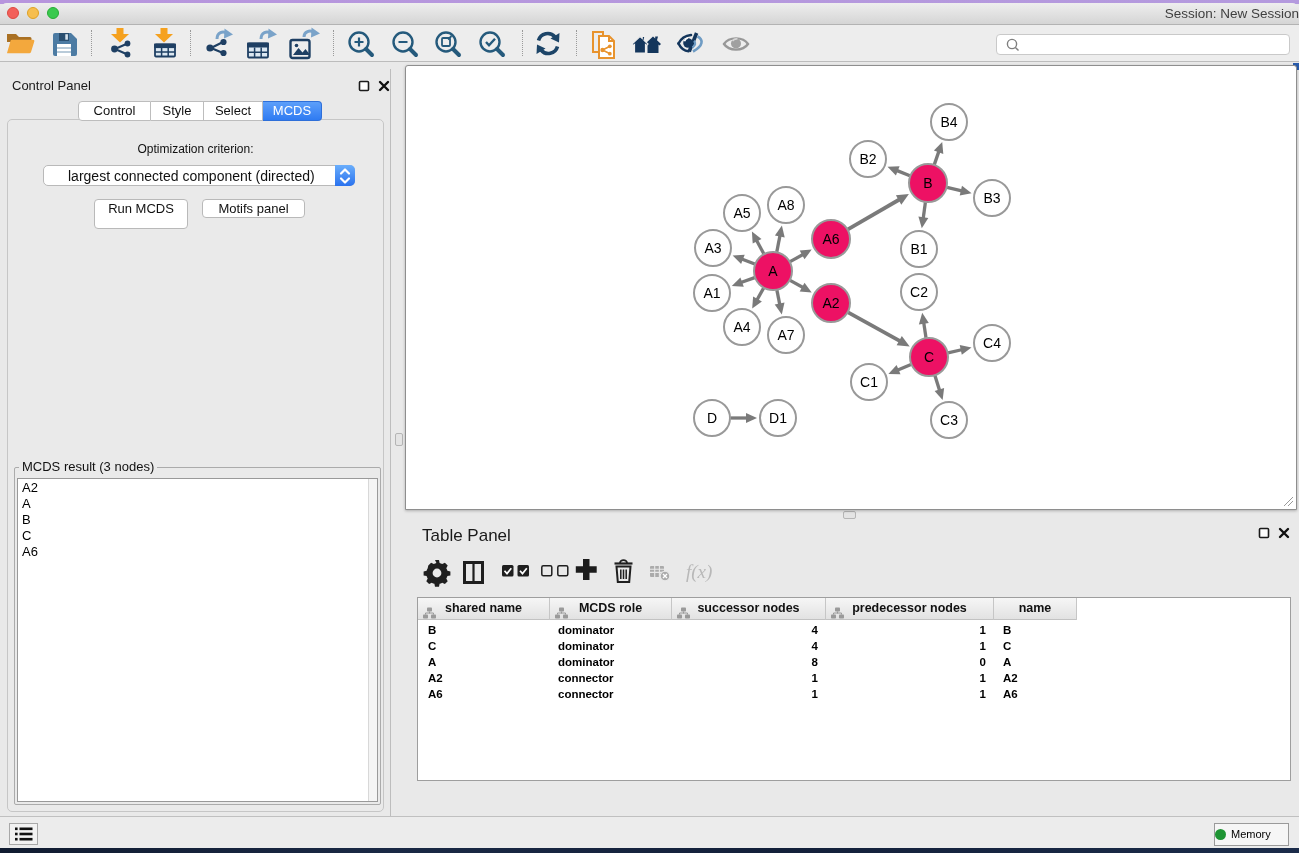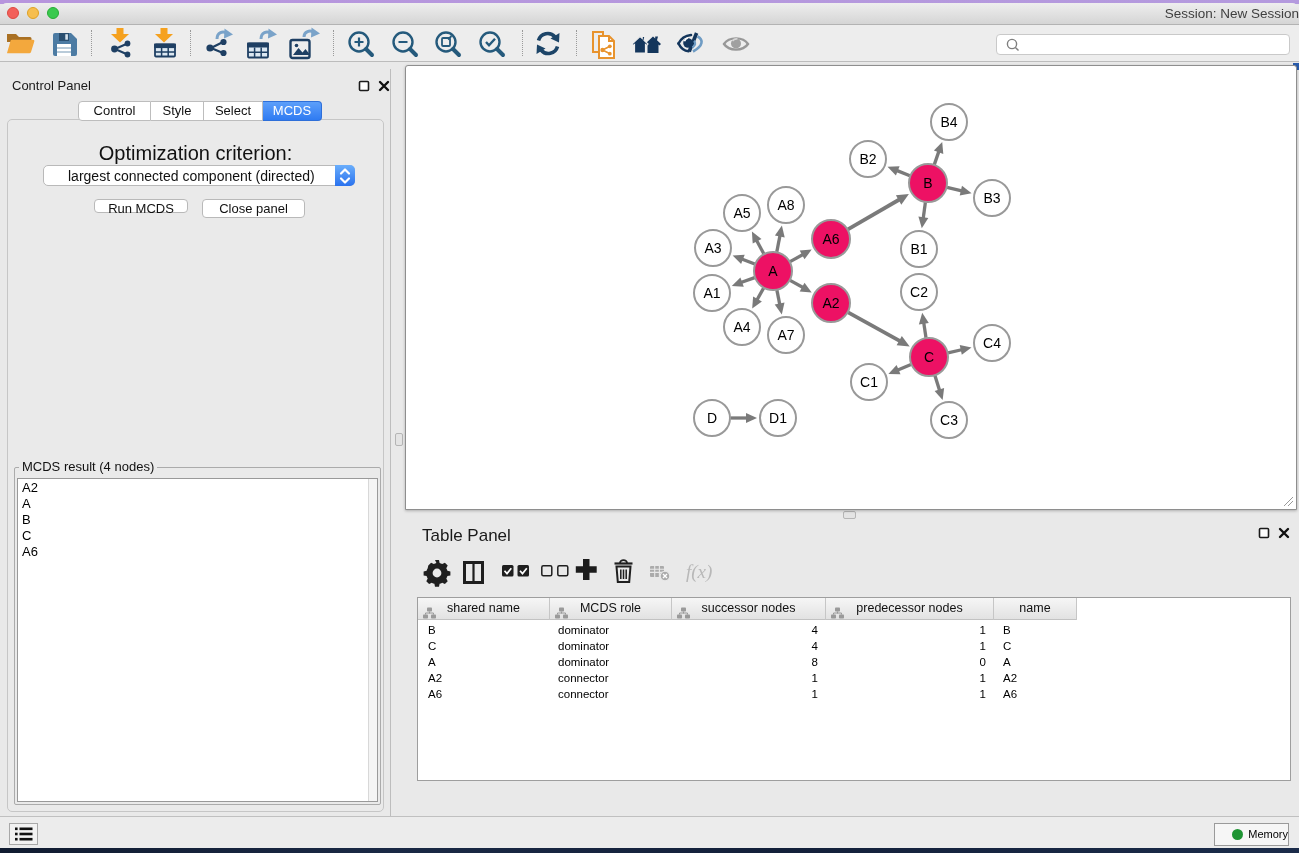--- a/index.html
+++ b/index.html
@@ -17,45 +17,45 @@
 #cpanel{left:0;top:60px;width:391px;height:756px;background:#e9e9e9;border-right:1px solid #bdbdbd;margin-top:6px;}
 #cpanel .hdr{left:12px;top:9px;font-size:13px;color:#1a1a1a;}
 .winbtn{top:11px;}
 .tabs{font-size:13px;color:#111;}
 .tab{display:inline-block;vertical-align:top;background:#ffffff;border:1px solid #bdbdbd;border-left:none;line-height:18px;height:20px;text-align:center;}
 .tab.first{border-left:1px solid #bdbdbd;border-radius:4px 0 0 4px;}
 .tab.last{border-radius:0 4px 4px 0;}
 .tab.sel{background:linear-gradient(#5d9ffa,#2f7bf2);color:#fff;border-color:#2e6fd9;}
 #cptabs{left:78px;top:32px;}
 #cpcontent{left:7px;top:50px;width:377px;height:693px;border:1px solid #c6c6c6;border-radius:5px;background:#eaeaea;}
-#optlabel{left:0;top:73px;width:391px;text-align:center;font-size:20px;color:#111;}
+#optlabel{left:0;top:73px;width:391px;text-align:center;font-size:12px;color:#111;}
 #dropdown{left:43px;top:96px;width:312px;height:21px;background:#fff;border:1px solid #b9b9b9;border-radius:5px;font-size:14px;color:#111;line-height:20px;padding-left:24px;}
 #dd-step{right:-1px;top:-1px;width:20px;height:21px;border-radius:0 5px 5px 0;background:linear-gradient(#6aaefc,#2a72ee);}
 .btn{background:#ffffff;border:1px solid #b9b9b9;border-radius:4px;font-size:13px;color:#111;text-align:center;}
-#btn-run{left:94px;top:130px;width:94px;height:14px;line-height:17px;}
+#btn-run{left:94px;top:130px;width:94px;height:30px;line-height:17px;}
 #btn-close{left:202px;top:130px;width:103px;height:19px;line-height:17px;}
 #mcdsbox{left:14px;top:398px;width:367px;height:338px;border:1px solid #ababab;border-radius:2px;}
 #mcdslabel{left:19px;top:390px;background:#eaeaea;padding:0 3px;font-size:13px;color:#111;}
 #mcdslist{left:17px;top:409px;width:361px;height:324px;background:#fff;border:1px solid #999;font-size:13px;color:#000;}
 #mcdslist .item{padding:2px 0 1px 4px;height:16px;line-height:14px;}
 #mcdssb{right:0;top:0;width:9px;height:100%;background:#f4f4f4;border-left:1px solid #d8d8d8;}
 #netwin{left:405px;top:62px;width:892px;height:445px;background:#fff;border:1px solid #8e8e8e;box-shadow:0 1px 3px rgba(0,0,0,0.25);border-radius:3px 3px 0 0;}
 #nettitle{left:0;top:0;width:890px;height:22px;background:linear-gradient(#ededed,#d4d4d4);border-bottom:1px solid #b0b0b0;border-radius:3px 3px 0 0;}
 #nettitle .title{width:100%;text-align:center;font-size:13.5px;color:#3d3d3d;line-height:21px;}
 #tpanel{left:405px;top:517px;width:892px;height:275px;background:#e9e9e9;border-radius:0 0 6px 6px;}
 #tpanel .hdr{left:17px;top:6px;font-size:17px;color:#1a1a1a;}
 #ttools{left:12px;top:36px;width:868px;height:36px;}
-#ttable{left:12px;top:77px;width:874px;height:184px;background:#fff;border:1px solid #9e9e9e;}
+#ttable{left:12px;top:77px;width:874px;height:184px;background:#fff;border:1px solid #9e9e9e;font-weight:bold;}
 .thead{height:22px;background:linear-gradient(#f6f6f6,#e2e2e2);border-bottom:1px solid #c2c2c2;font-size:12px;color:#111;}
 .th{position:absolute;top:0;height:22px;border-right:1px solid #c6c6c6;text-align:center;line-height:21px;font-size:12.5px;color:#111;}
 .trow{position:absolute;font-size:11.5px;color:#000;height:16px;line-height:16px;}
 #btabs{left:266px;top:271px;}
 #statusbar{left:0;top:813px;width:1299px;height:32px;background:#ececec;border-top:1px solid #c0c0c0;}
 #listbtn{left:9px;top:6px;width:29px;height:22px;background:#f2f2f2;border:1px solid #a8a8a8;}
-#membtn{left:1214px;top:6px;width:75px;height:23px;background:#f6f6f6;border:1px solid #9a9a9a;font-size:11px;color:#000;line-height:21px;text-align:right;}
+#membtn{left:1214px;top:6px;width:75px;height:23px;background:#f6f6f6;border:1px solid #9a9a9a;font-size:11px;color:#000;line-height:21px;text-align:left;}
 .nl{font-family:"Liberation Sans",sans-serif;font-size:14px;fill:#000;}
 .divider-h{background:#e4e4e4;border:1px solid #b5b5b5;border-radius:2px;}
 </style></head>
 <body>
 <div class="abs" id="desktop-top"></div>
 <div class="abs" id="appwin">
   <div class="abs" id="titlebar">
     <div class="abs tl" style="left:7px;top:4px;background:#f2605a;border:0.5px solid #dd4840;"></div>
     <div class="abs tl" style="left:27px;top:4px;background:#f6be4f;border:0.5px solid #dfa023;"></div>
     <div class="abs tl" style="left:47px;top:4px;background:#3ac94f;border:0.5px solid #27ab35;"></div>
@@ -194,23 +194,23 @@
         <path d="M22 2 L30 10 M30 2 L22 10" stroke="#111" stroke-width="2.4" stroke-linecap="round"></path>
       </svg>
     <div class="abs" id="cpcontent"></div>
     <div class="abs tabs" id="cptabs"><span class="tab first" style="width:73px;">Control</span><span class="tab" style="width:53px;">Style</span><span class="tab" style="width:59px;">Select</span><span class="tab sel last" style="width:59px;">MCDS</span></div>
     <div class="abs" id="optlabel">Optimization criterion:</div>
     <div class="abs" id="dropdown">largest connected component (directed)<div class="abs" id="dd-step"><svg width="20" height="22" viewBox="0 0 20 22">
             <path d="M6 8.5 L10 4.5 L14 8.5" fill="none" stroke="#fff" stroke-width="2.2" stroke-linecap="round" stroke-linejoin="round"></path>
             <path d="M6 13.5 L10 17.5 L14 13.5" fill="none" stroke="#fff" stroke-width="2.2" stroke-linecap="round" stroke-linejoin="round"></path>
           </svg></div></div>
     <div class="abs btn" id="btn-run">Run MCDS</div>
-    <div class="abs btn" id="btn-close">Close panel</div>
+    <div class="abs btn" id="btn-close">Motifs panel</div>
     <div class="abs" id="mcdsbox"></div>
-    <div class="abs" id="mcdslabel">MCDS result (4 nodes)</div>
+    <div class="abs" id="mcdslabel">MCDS result (3 nodes)</div>
     <div class="abs" id="mcdslist">
       <div class="item">A2</div>
         <div class="item">A</div>
         <div class="item">B</div>
         <div class="item">C</div>
         <div class="item">A6</div>
       <div class="abs" id="mcdssb"></div>
     </div>
   </div>
   <div class="abs divider-h" style="left:395px;top:430px;width:8px;height:13px;"></div>

